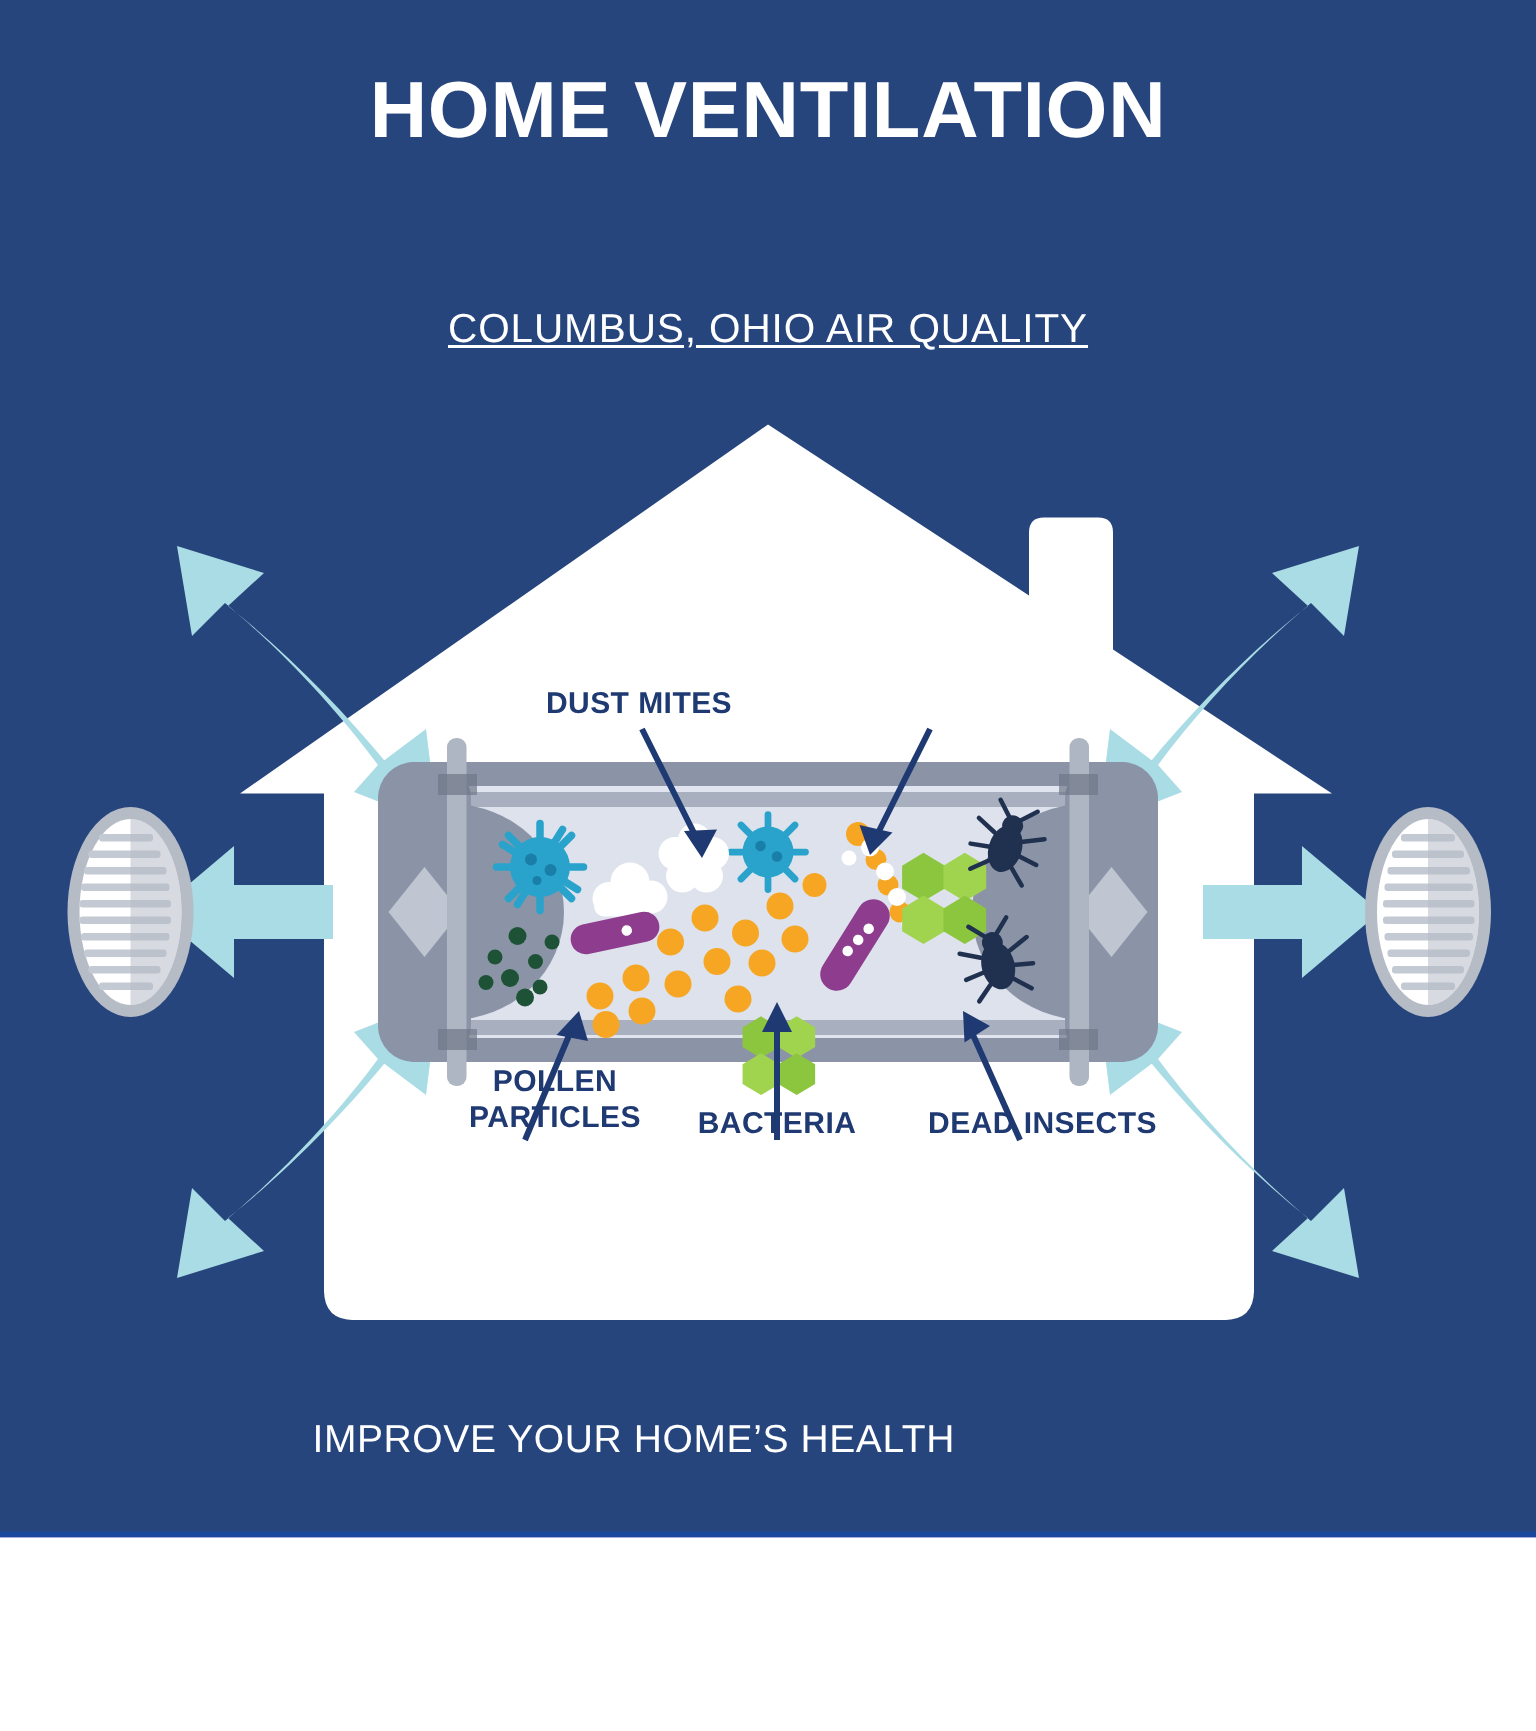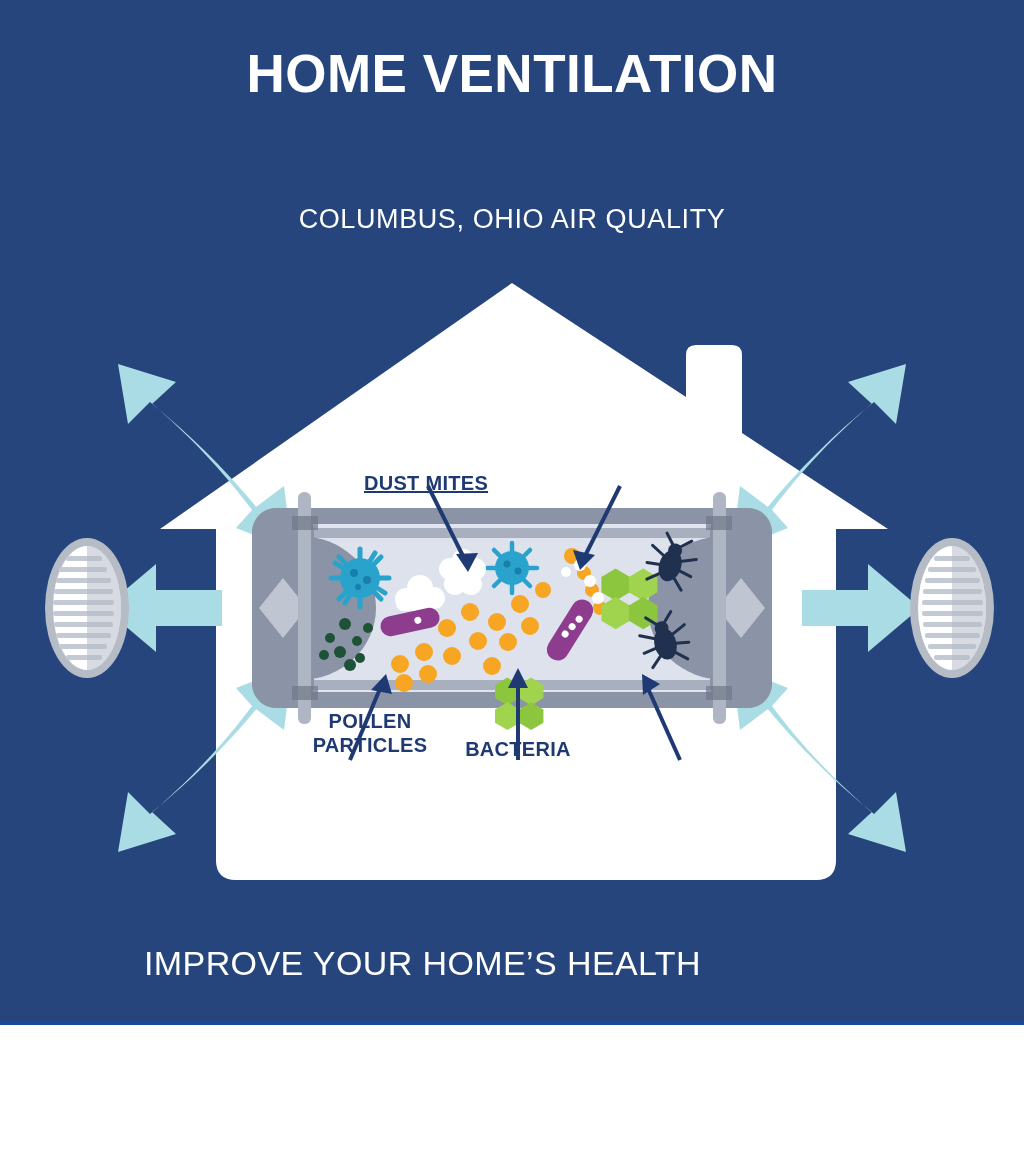--- a/index.html
+++ b/index.html
@@ -7,23 +7,23 @@
   #page{position:relative;width:1024px;height:1154px;background:#8b5cf6;}
 
   
   .poster{position:absolute;left:0;top:0;width:1024px;height:1023px;background:#27457d;overflow:hidden;}
   .divider{position:absolute;left:0;top:1021px;width:1024px;height:4px;background:#19479b;}
 
   
   .title{position:absolute;left:0;top:44px;width:1024px;text-align:center;color:#ffffff;
          font-size:53px;font-weight:bold;letter-spacing:.5px;line-height:1.13;}
   .subtitle{position:absolute;left:0;top:204px;width:1024px;text-align:center;color:#ffffff;
-            font-size:27px;font-weight:normal;letter-spacing:.6px;}
+            font-size:27px;font-weight:normal;letter-spacing:.6px;text-decoration:underline;}
   .tagline{position:absolute;left:0;top:944px;width:845px;text-align:center;color:#ffffff;
-           font-size:34px;letter-spacing:.4px;}
+           font-size:26px;letter-spacing:.4px;}
 
   
   .house-svg{position:absolute;left:0;top:260px;}
   .arrows-svg{position:absolute;left:0;top:260px;}
   .duct-svg{position:absolute;left:0;top:260px;}
   .vent-svg{position:absolute;left:0;top:260px;}
   .labels-layer{position:absolute;left:0;top:260px;width:1024px;height:700px;}
 
   .lbl{position:absolute;color:#1f3a72;font-weight:bold;font-size:20px;letter-spacing:.3px;
        line-height:1.18;white-space:nowrap;}
@@ -335,29 +335,30 @@
           <polygon points="518,408 528,428 508,428" fill="#1f3a72" stroke="none"></polygon>
         </g>
         <g>
           <line x1="680" y1="500" x2="646" y2="424"></line>
           <polygon points="642,414 660,424 643,435" fill="#1f3a72" stroke="none"></polygon>
         </g>
       </g>
     </svg>
 
     <div class="labels-layer">
-      <div class="lbl c" style="left:286px;top:212px;width:280px;text-decoration:underline;">DUST MITES</div>
+      <div class="lbl c" style="left:286px;top:198px;width:280px;">DUST MITES</div>
 
       <div class="lbl c" style="left:398px;top:478px;width:240px;">BACTERIA</div>
 
       <div class="lbl c" style="left:240px;top:450px;width:260px;">
         <div>POLLEN</div>
         <div>PARTICLES</div>
       </div>
 
+      <div class="lbl c" style="left:575px;top:478px;width:240px;">DEAD INSECTS</div>
     </div>
 
     <div class="tagline">IMPROVE YOUR HOME’S HEALTH</div>
   </div>
 
   <div class="divider"></div>
 
   <div class="footer">
     
     

